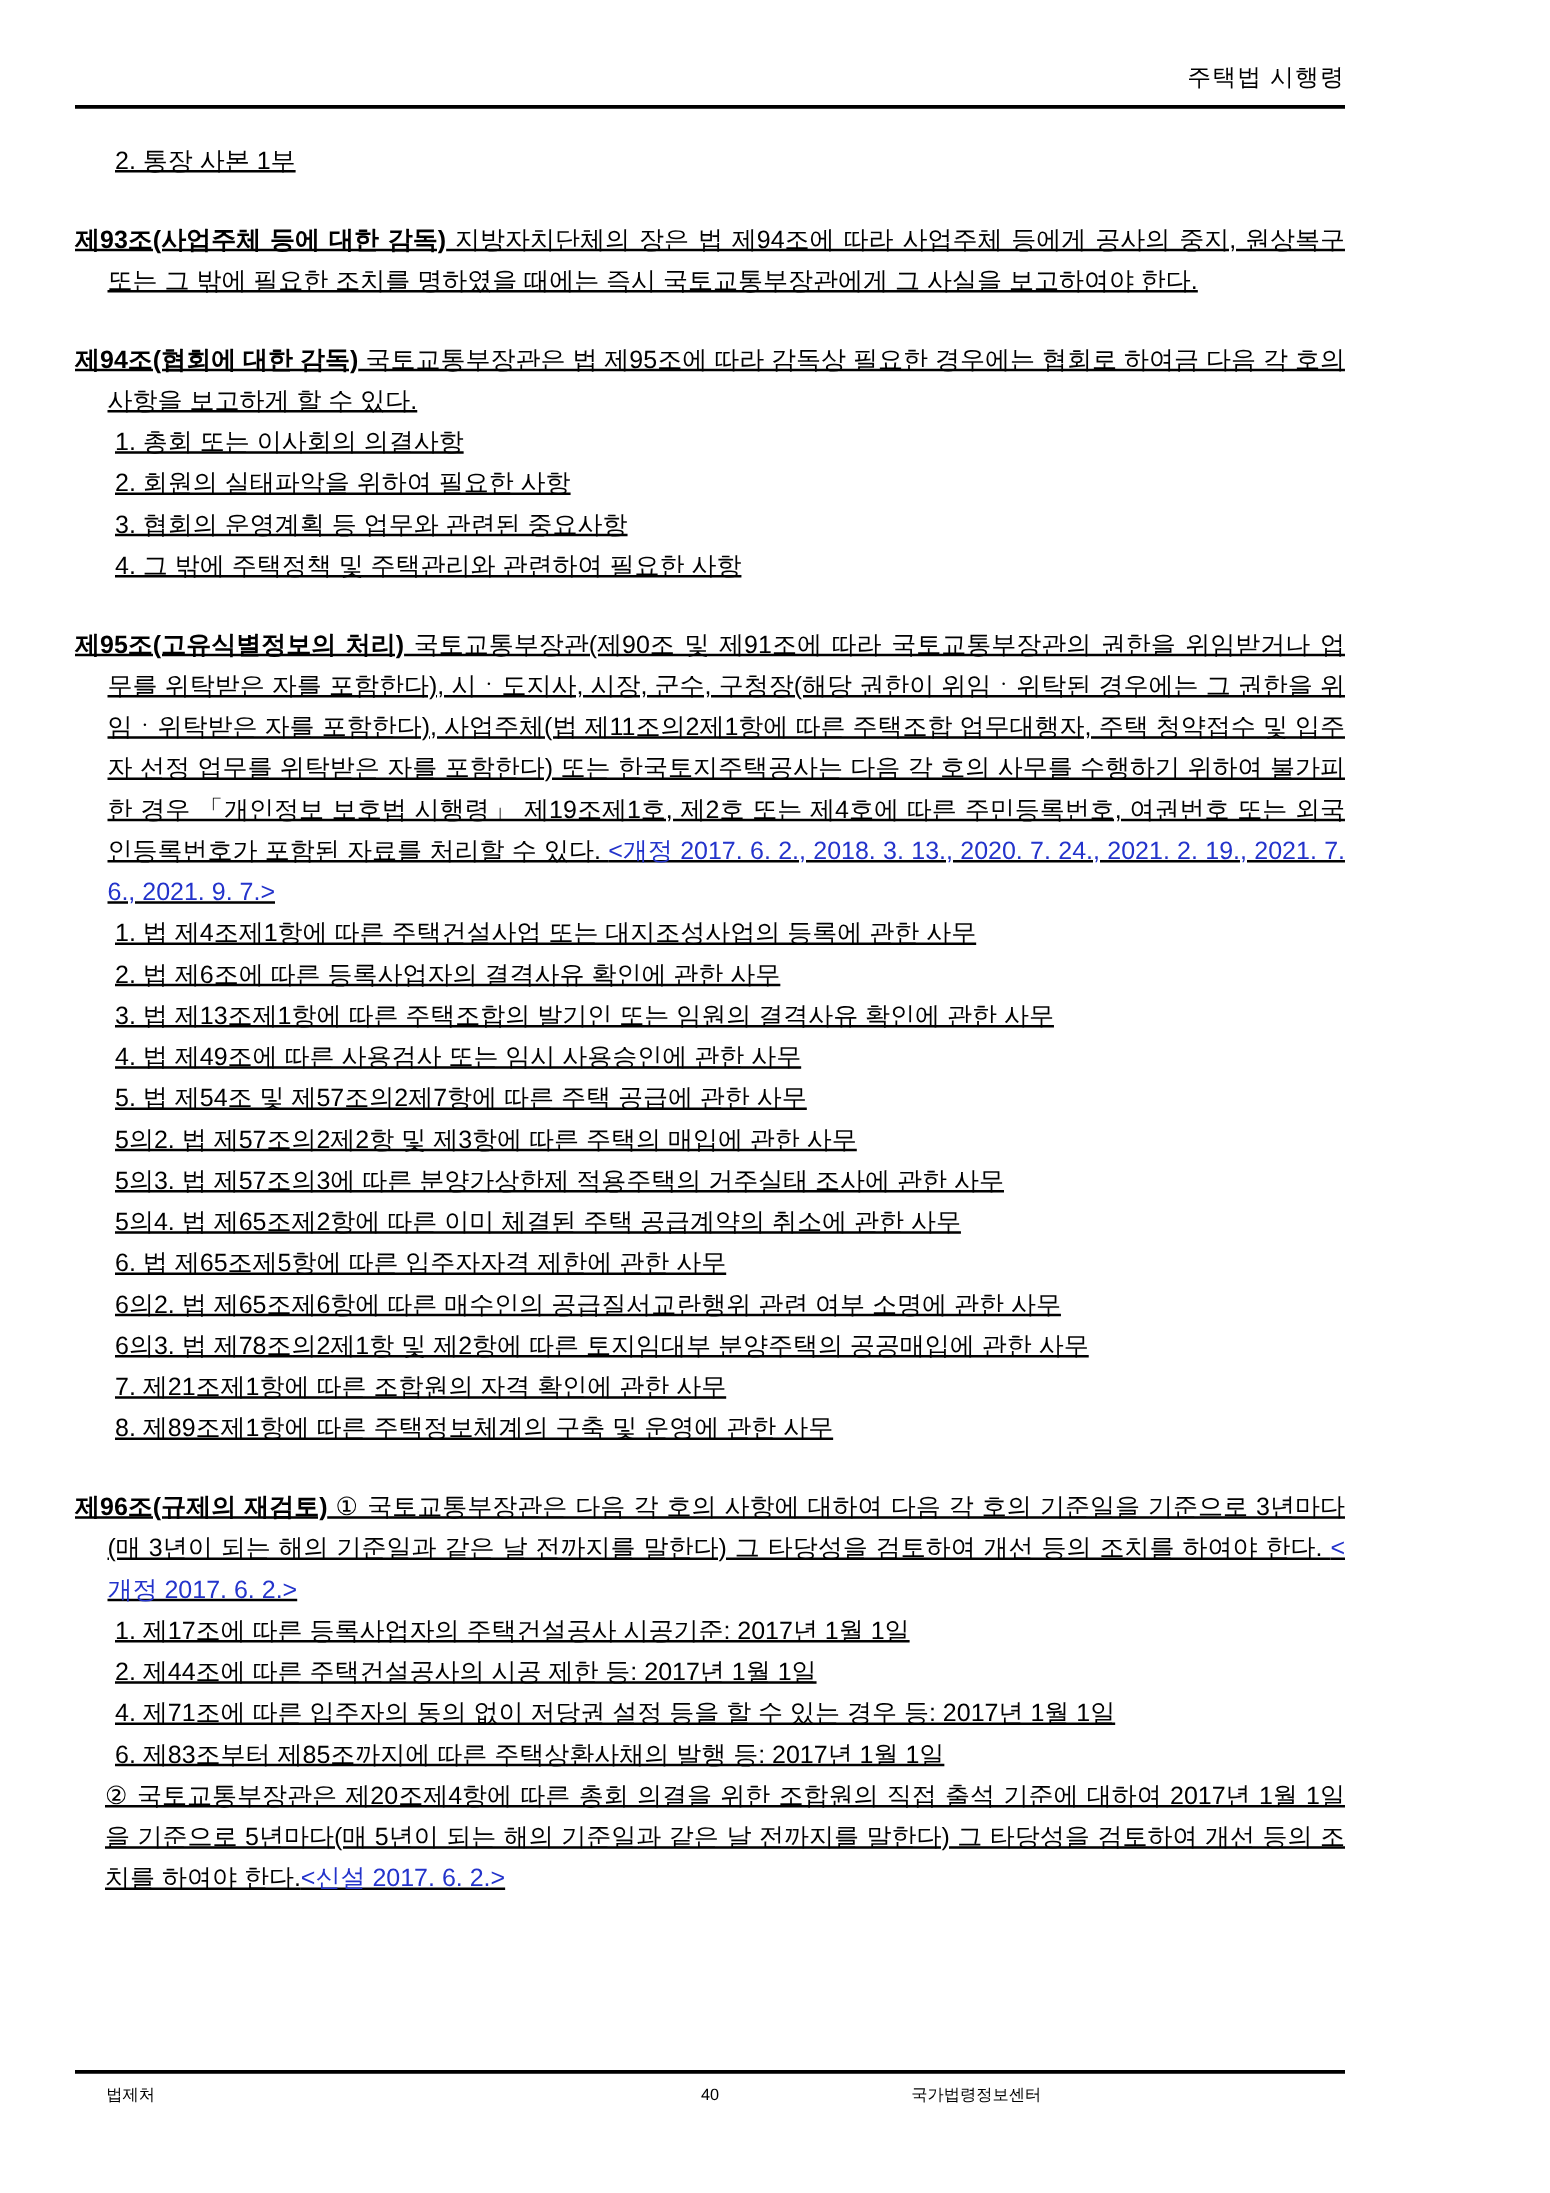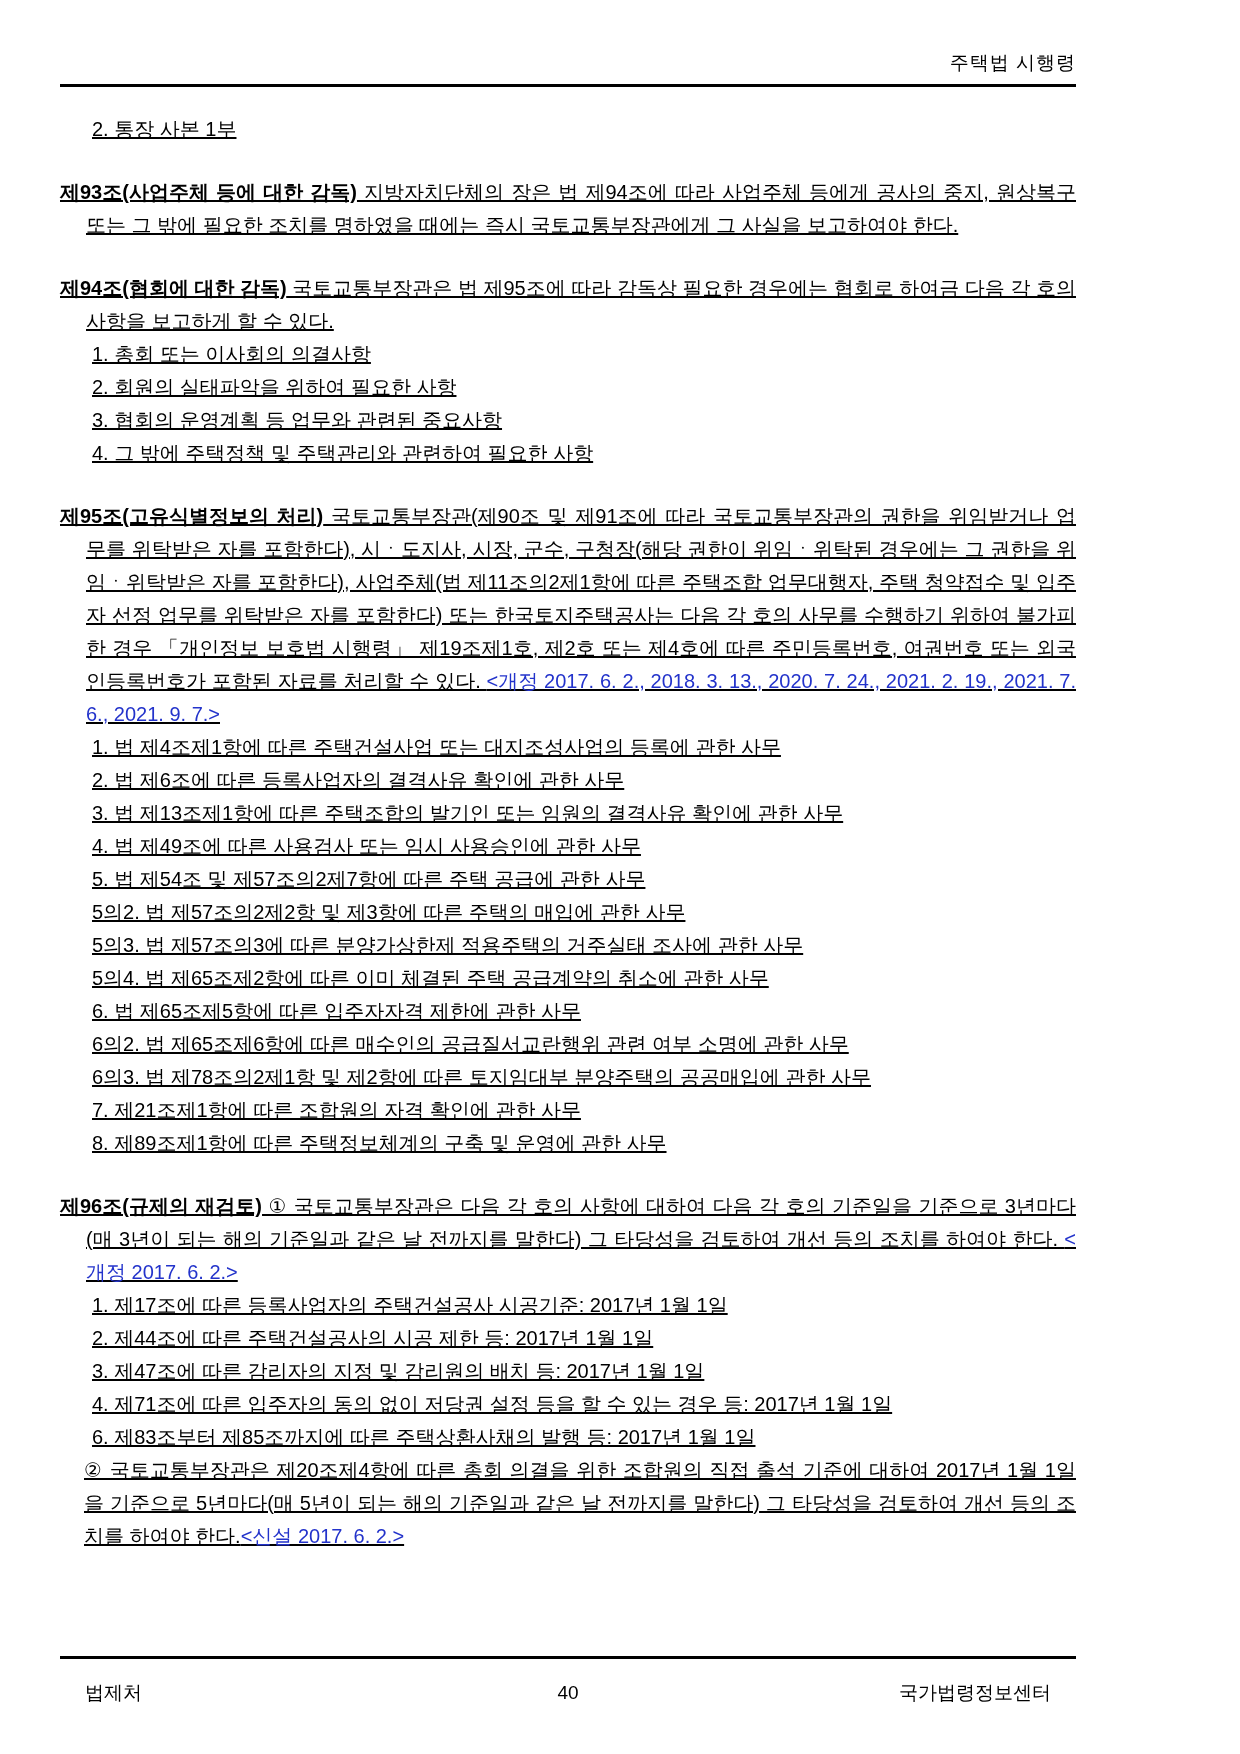--- a/index.html
+++ b/index.html
@@ -47,28 +47,28 @@
   }
   .amend{color:var(--amend-color,#2333cb);}
   footer{
     position:absolute;
     left:60px;right:60px;
     top:1656px;
   }
   .footer-rule{border-top:3px solid #000000;height:0;}
   .footer-row{
     display:flex;
-    margin-top:21px;
+    margin-top:4px;
     padding:0 25px;
-    font-size:19px;
+    font-size:13px;
     line-height:26px;
   }
   .footer-row .f-left{flex:1;text-align:left;}
   .footer-row .f-center{flex:1;text-align:center;}
-  .footer-row .f-right{flex:1;text-align:right;}
+  .footer-row .f-right{flex:1;}
 </style>
 </head>
 <body>
 
 <div class="page">
   <header>
     <div class="header-title">주택법 시행령</div>
     <div class="header-rule"></div>
   </header>
 
@@ -98,21 +98,20 @@
           <p class="item">6. 법 제65조제5항에 따른 입주자자격 제한에 관한 사무</p>
           <p class="item">6의2. 법 제65조제6항에 따른 매수인의 공급질서교란행위 관련 여부 소명에 관한 사무</p>
           <p class="item">6의3. 법 제78조의2제1항 및 제2항에 따른 토지임대부 분양주택의 공공매입에 관한 사무</p>
           <p class="item">7. 제21조제1항에 따른 조합원의 자격 확인에 관한 사무</p>
           <p class="item">8. 제89조제1항에 따른 주택정보체계의 구축 및 운영에 관한 사무</p>
         </section>
         <section class="article">
           <p class="article-intro"><b class="article-heading">제96조(규제의 재검토)</b><span> ① 국토교통부장관은 다음 각 호의 사항에 대하여 다음 각 호의 기준일을 기준으로 3년마다(매 3년이 되는 해의 기준일과 같은 날 전까지를 말한다) 그 타당성을 검토하여 개선 등의 조치를 하여야 한다. </span><span class="amend">&lt;개정 2017. 6. 2.&gt;</span></p>
           <p class="item">1. 제17조에 따른 등록사업자의 주택건설공사 시공기준: 2017년 1월 1일</p>
           <p class="item">2. 제44조에 따른 주택건설공사의 시공 제한 등: 2017년 1월 1일</p>
-          <p class="item">3. 제47조에 따른 감리자의 지정 및 감리원의 배치 등: 2017년 1월 1일</p>
           <p class="item">4. 제71조에 따른 입주자의 동의 없이 저당권 설정 등을 할 수 있는 경우 등: 2017년 1월 1일</p>
           <p class="item">6. 제83조부터 제85조까지에 따른 주택상환사채의 발행 등: 2017년 1월 1일</p>
           <p class="clause"><span>② 국토교통부장관은 제20조제4항에 따른 총회 의결을 위한 조합원의  직접 출석 기준에 대하여 2017년 1월 1일을 기준으로 5년마다(매 5년이 되는 해의 기준일과 같은 날 전까지를 말한다) 그 타당성을 검토하여 개선 등의 조치를 하여야 한다.</span><span class="amend">&lt;신설 2017. 6. 2.&gt;</span></p>
         </section>
       </div>
   </main>
 
   <footer>
     <div class="footer-rule"></div>
     <div class="footer-row">

